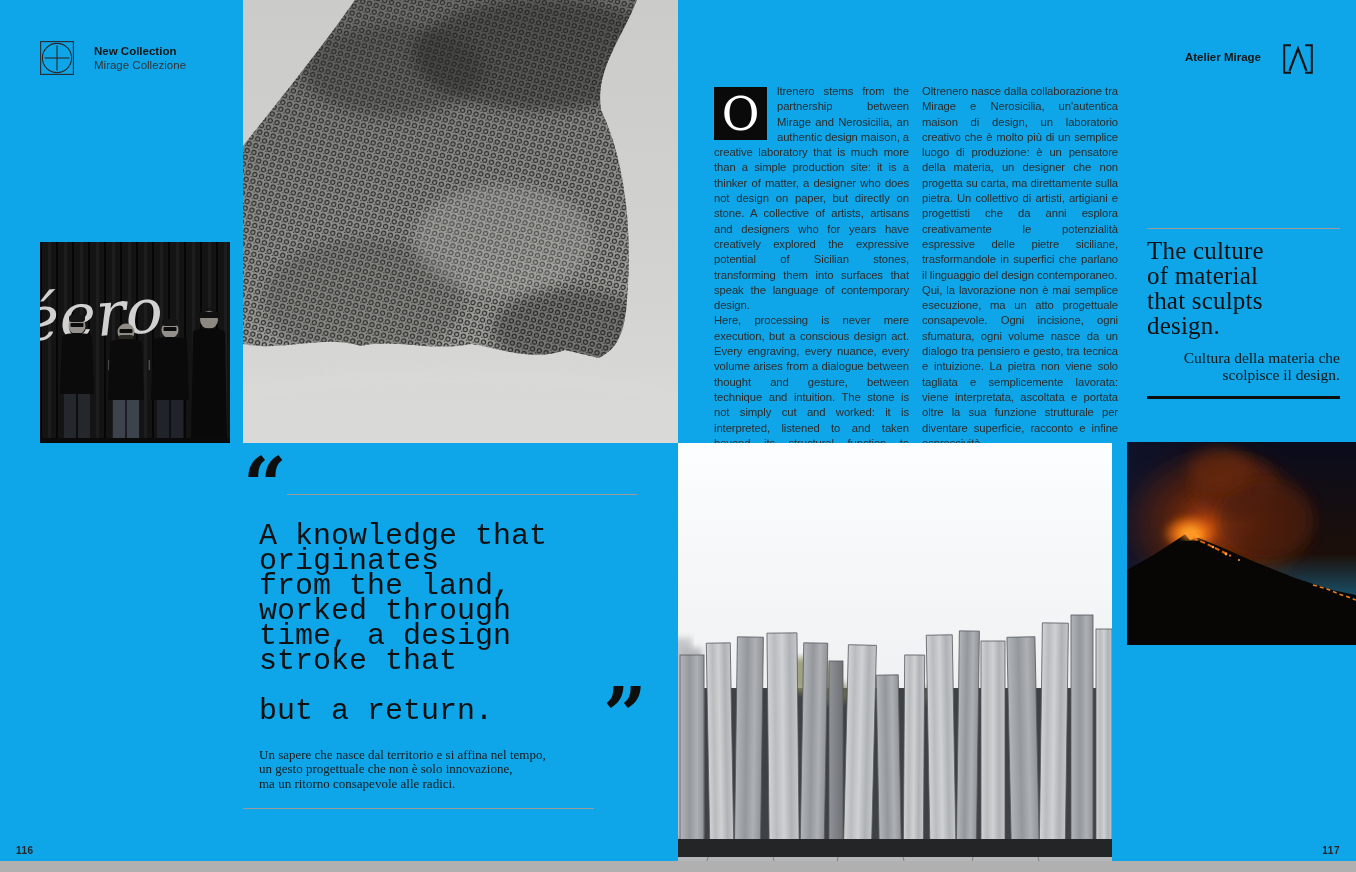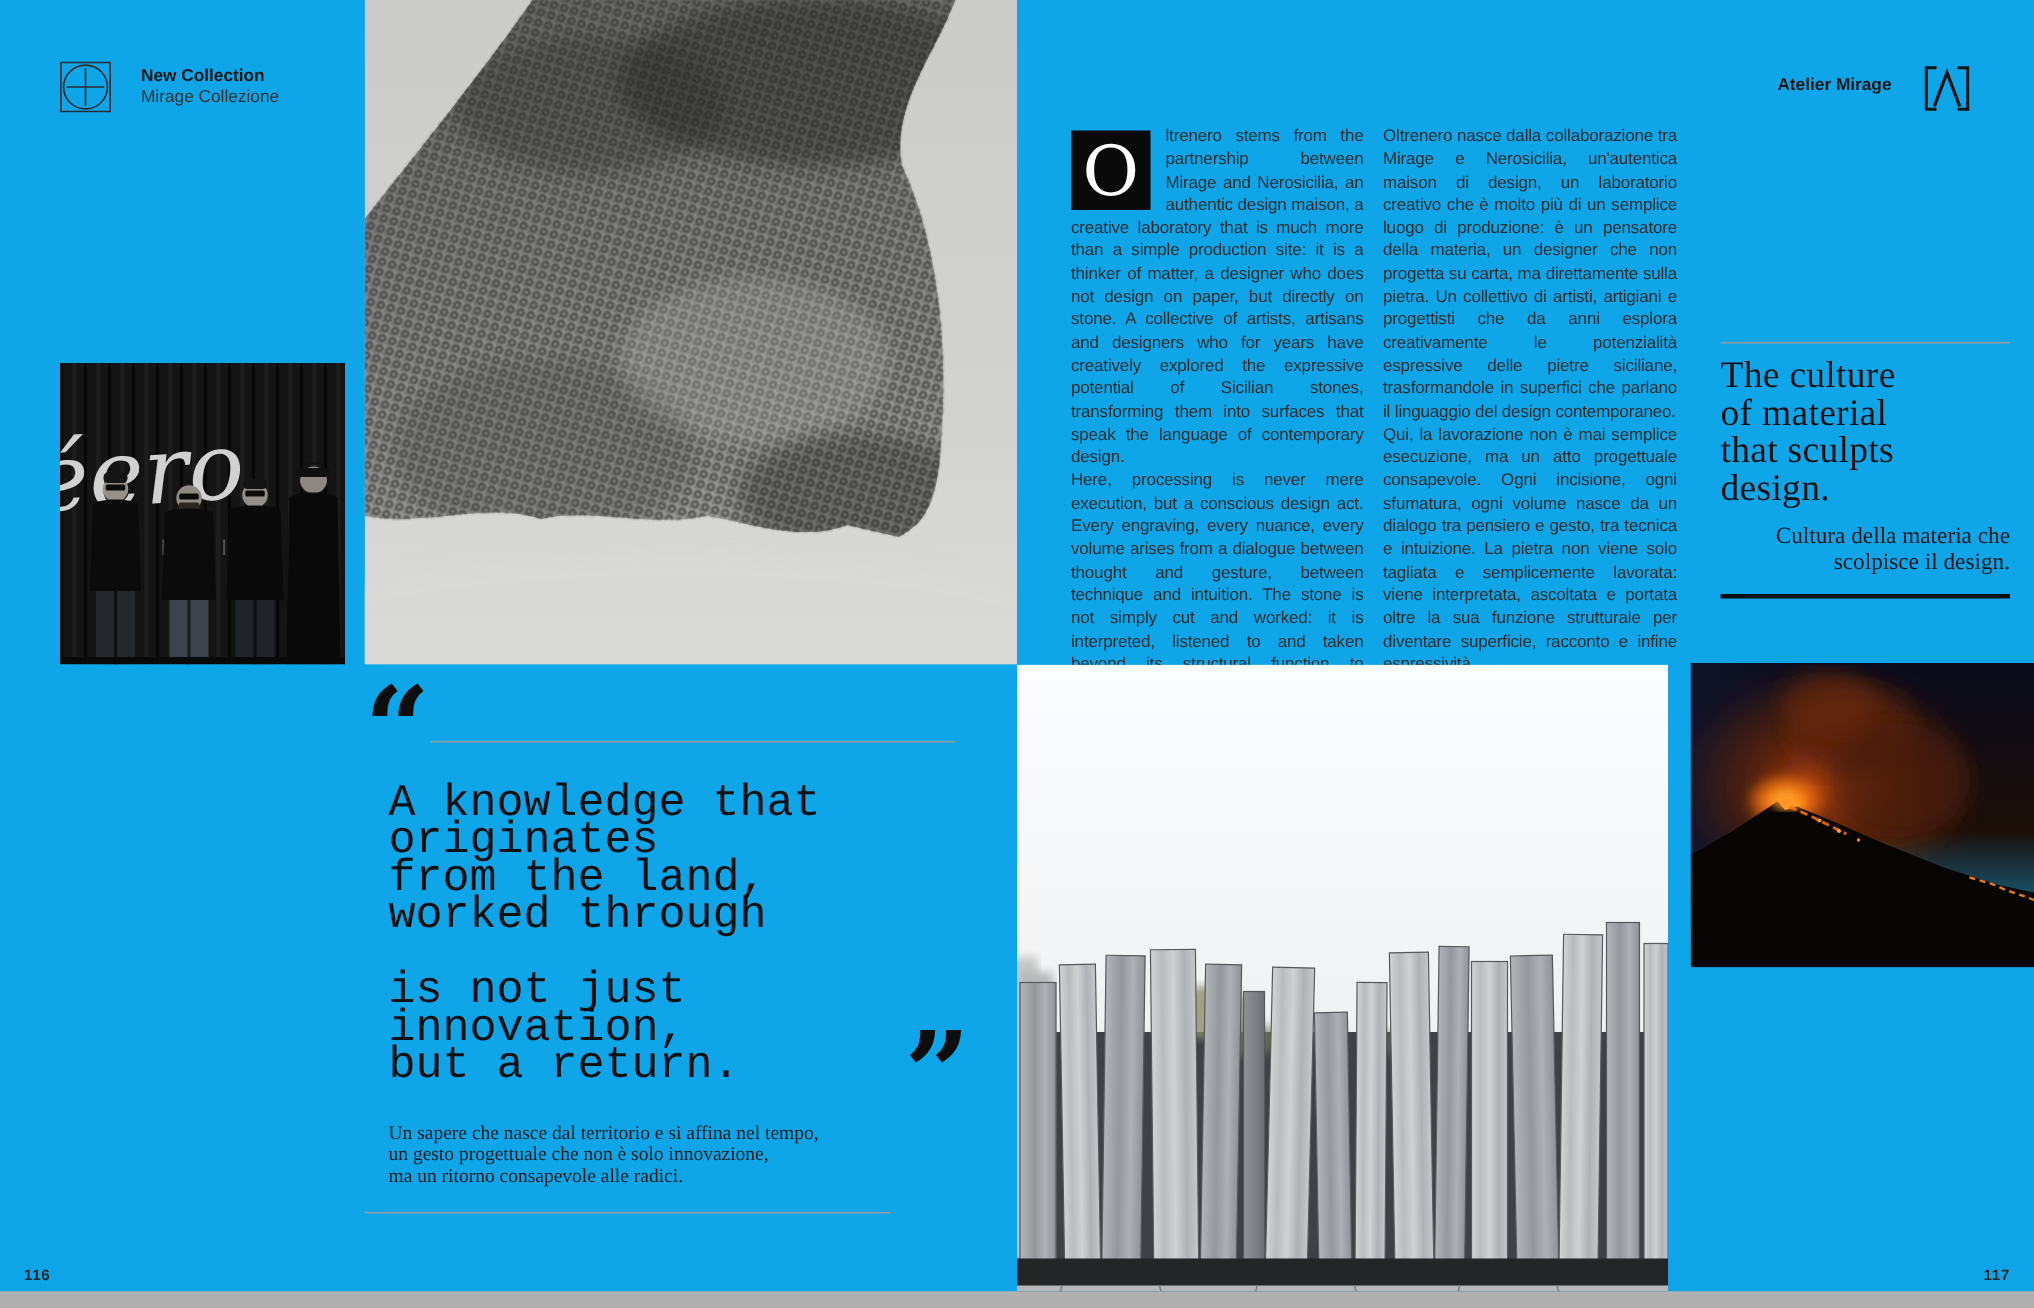--- a/index.html
+++ b/index.html
@@ -251,22 +251,22 @@
       <polyline points="186,143 200,147 212,152 224,156 229,158" fill="none" stroke="#ff8a22" stroke-width="1.6" stroke-dasharray="4 3" opacity="0.9"></polyline>
     </svg>
   </div>
 
   <div class="abs quote">
     <div class="qmark qmark-open">“</div>
     <div class="qrule1"></div>
     <p class="qtext">
       <span>A knowledge that originates</span><br>
       <span>from the land, worked through</span><br>
+      <span>time, a design stroke that</span><br>
       <br>
-      <span>is not just innovation,</span><br>
       <span>but a return.</span>
     </p>
     <p class="qtrans">
       <span>Un sapere che nasce dal territorio e si affina nel tempo,</span><br>
       <span>un gesto progettuale che non è solo innovazione,</span><br>
       <span>ma un ritorno consapevole alle radici.</span>
     </p>
     <div class="qrule2"></div>
     <div class="qmark qmark-close">”</div>
   </div>

